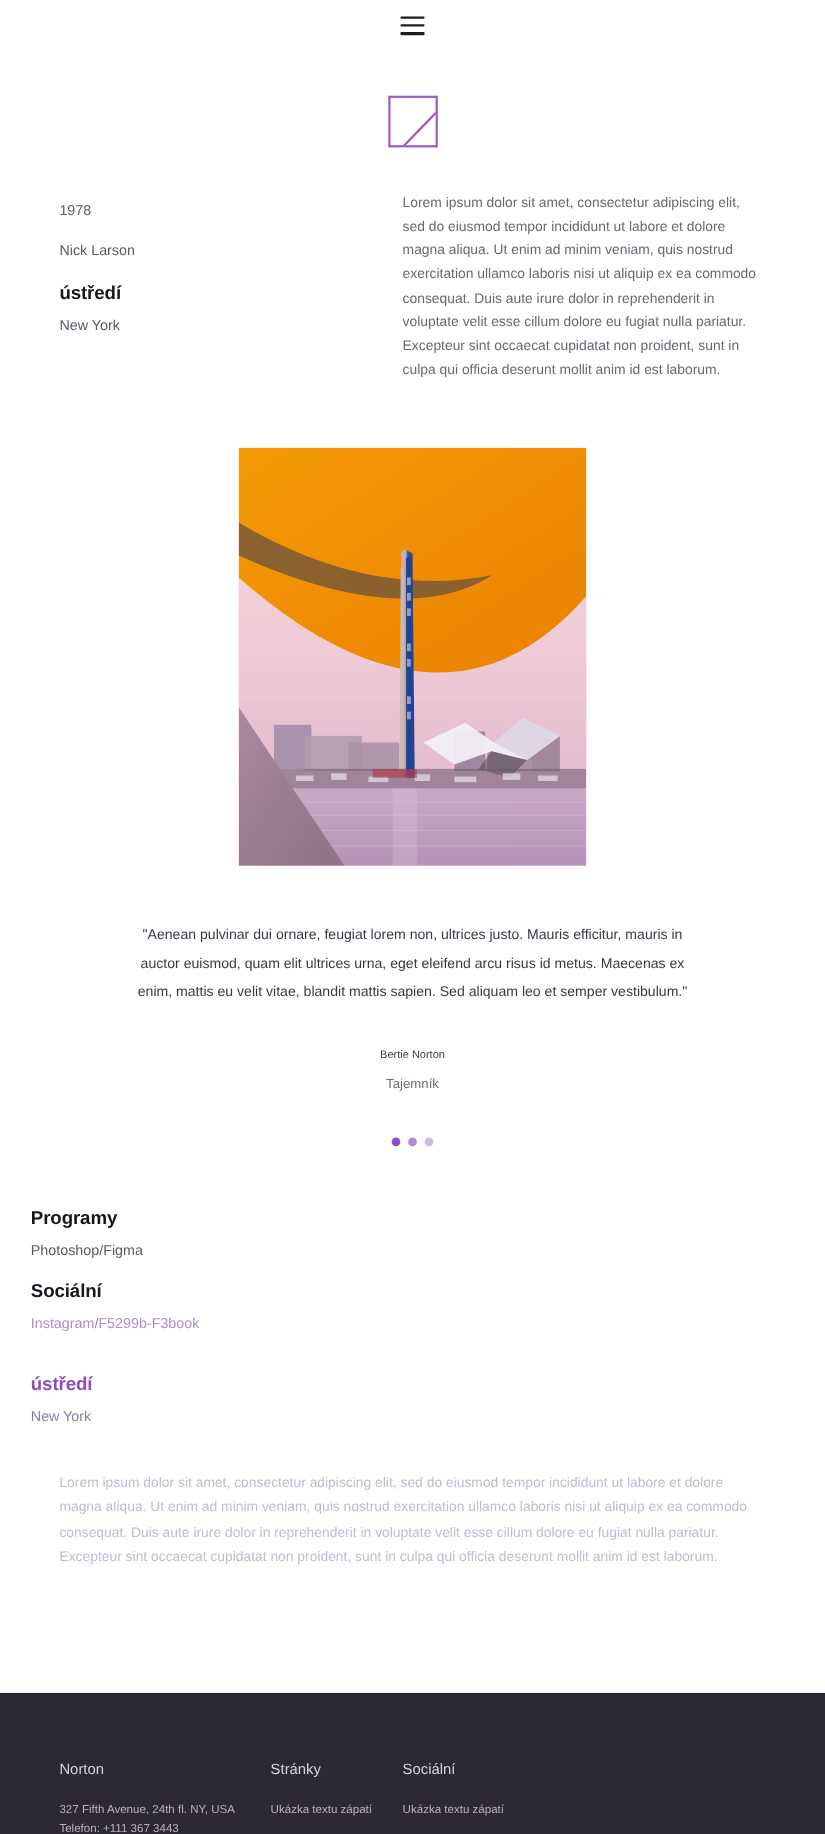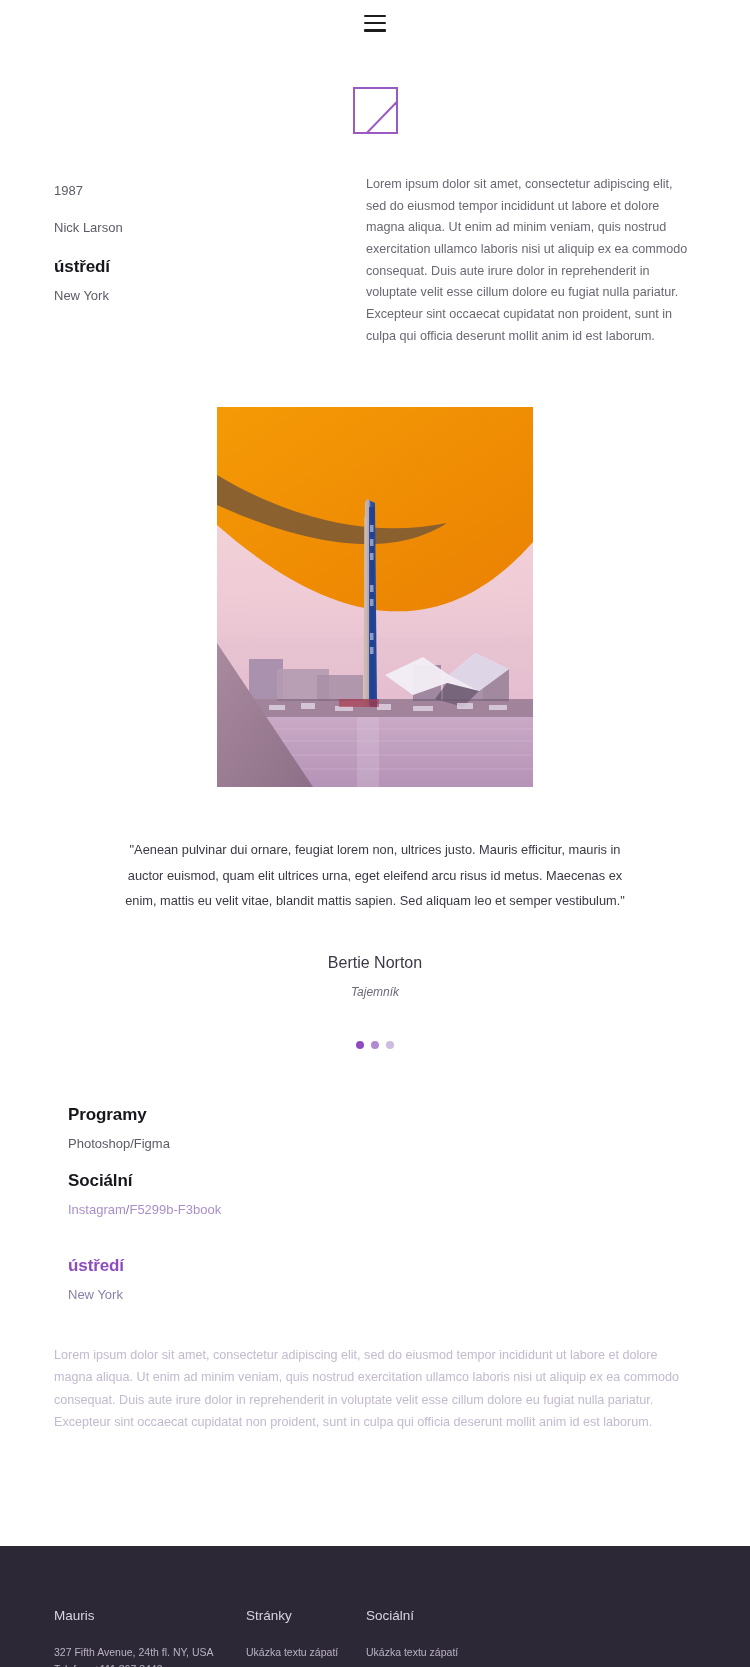--- a/index.html
+++ b/index.html
@@ -119,49 +119,48 @@
     padding: 0 120px;
     text-align: center;
   }
   .quote-text {
     font-size: 12.8px;
     line-height: 2.0;
     color: #3b3846;
   }
   .quote-author {
     margin-top: 40px;
-    font-size: 16px;
+    font-size: 10px;
     color: #3b3846;
   }
   .quote-role {
     margin-top: 13px;
     font-size: 12px;
     color: #6d6a77;
-    font-style: italic;
   }
 
   .dots {
     margin-top: 42px;
     display: flex;
     justify-content: center;
     gap: 7px;
   }
   .dot {
     width: 8px; height: 8px;
     border-radius: 50%;
     cursor: pointer;
   }
   .dot.d1 { background: #8e4cc0; }
   .dot.d2 { background: #b08bd1; }
   .dot.d3 { background: #cdbcdf; }
 
   
   .facts2 {
     margin-top: 56px;
-    padding: 0 68px;
+    padding: 0 28px;
   }
   .facts2 .fact-title { margin-bottom: 0; }
   .facts2 .fact-value { margin-bottom: 20px; }
 
   .fact-title.accent { color: #8e4cc0; }
   .fact-value.accent { color: #8b7fa6; }
 
   .sociallink { font-size: 13px; margin-top: 11px; margin-bottom: 39px; }
   .sociallink a {
     color: #a98fca;
@@ -217,21 +216,21 @@
     </div>
   </div>
 
   <div class="logo-wrap">
     <div class="logo-mark"></div>
   </div>
 
   <div class="intro">
     <div class="intro-left">
 
-      <div class="fact-value">1987</div>
+      <div class="fact-value">1978</div>
 
       <div class="fact-value">Nick Larson</div>
 
       <div class="fact-title">ústředí</div>
       <div class="fact-value">New York</div>
     </div>
 
     <div class="intro-right">
       <p class="intro-copy">Lorem ipsum dolor sit amet, consectetur adipiscing elit, sed do eiusmod tempor incididunt ut labore et dolore magna aliqua. Ut enim ad minim veniam, quis nostrud exercitation ullamco laboris nisi ut aliquip ex ea commodo consequat. Duis aute irure dolor in reprehenderit in voluptate velit esse cillum dolore eu fugiat nulla pariatur. Excepteur sint occaecat cupidatat non proident, sunt in culpa qui officia deserunt mollit anim id est laborum.</p>
     </div>
@@ -354,21 +353,21 @@
 
     <div class="fact-title accent">ústředí</div>
     <div class="fact-value accent">New York</div>
   </div>
 
   <p class="light-copy">Lorem ipsum dolor sit amet, consectetur adipiscing elit, sed do eiusmod tempor incididunt ut labore et dolore magna aliqua. Ut enim ad minim veniam, quis nostrud exercitation ullamco laboris nisi ut aliquip ex ea commodo consequat. Duis aute irure dolor in reprehenderit in voluptate velit esse cillum dolore eu fugiat nulla pariatur. Excepteur sint occaecat cupidatat non proident, sunt in culpa qui officia deserunt mollit anim id est laborum.</p>
 
   <div class="footer">
 
     <div class="fcol c1">
-      <h4>Mauris</h4>
+      <h4>Norton</h4>
       <p>327 Fifth Avenue, 24th fl. NY, USA</p>
       <p>Telefon: +111 367 3443</p>
       <p>Mobil: +111 565 6776</p>
 
     </div>
 
     <div class="fcol c2">
       <h4>Stránky</h4>
       <p>Ukázka textu zápatí</p>
     </div>

